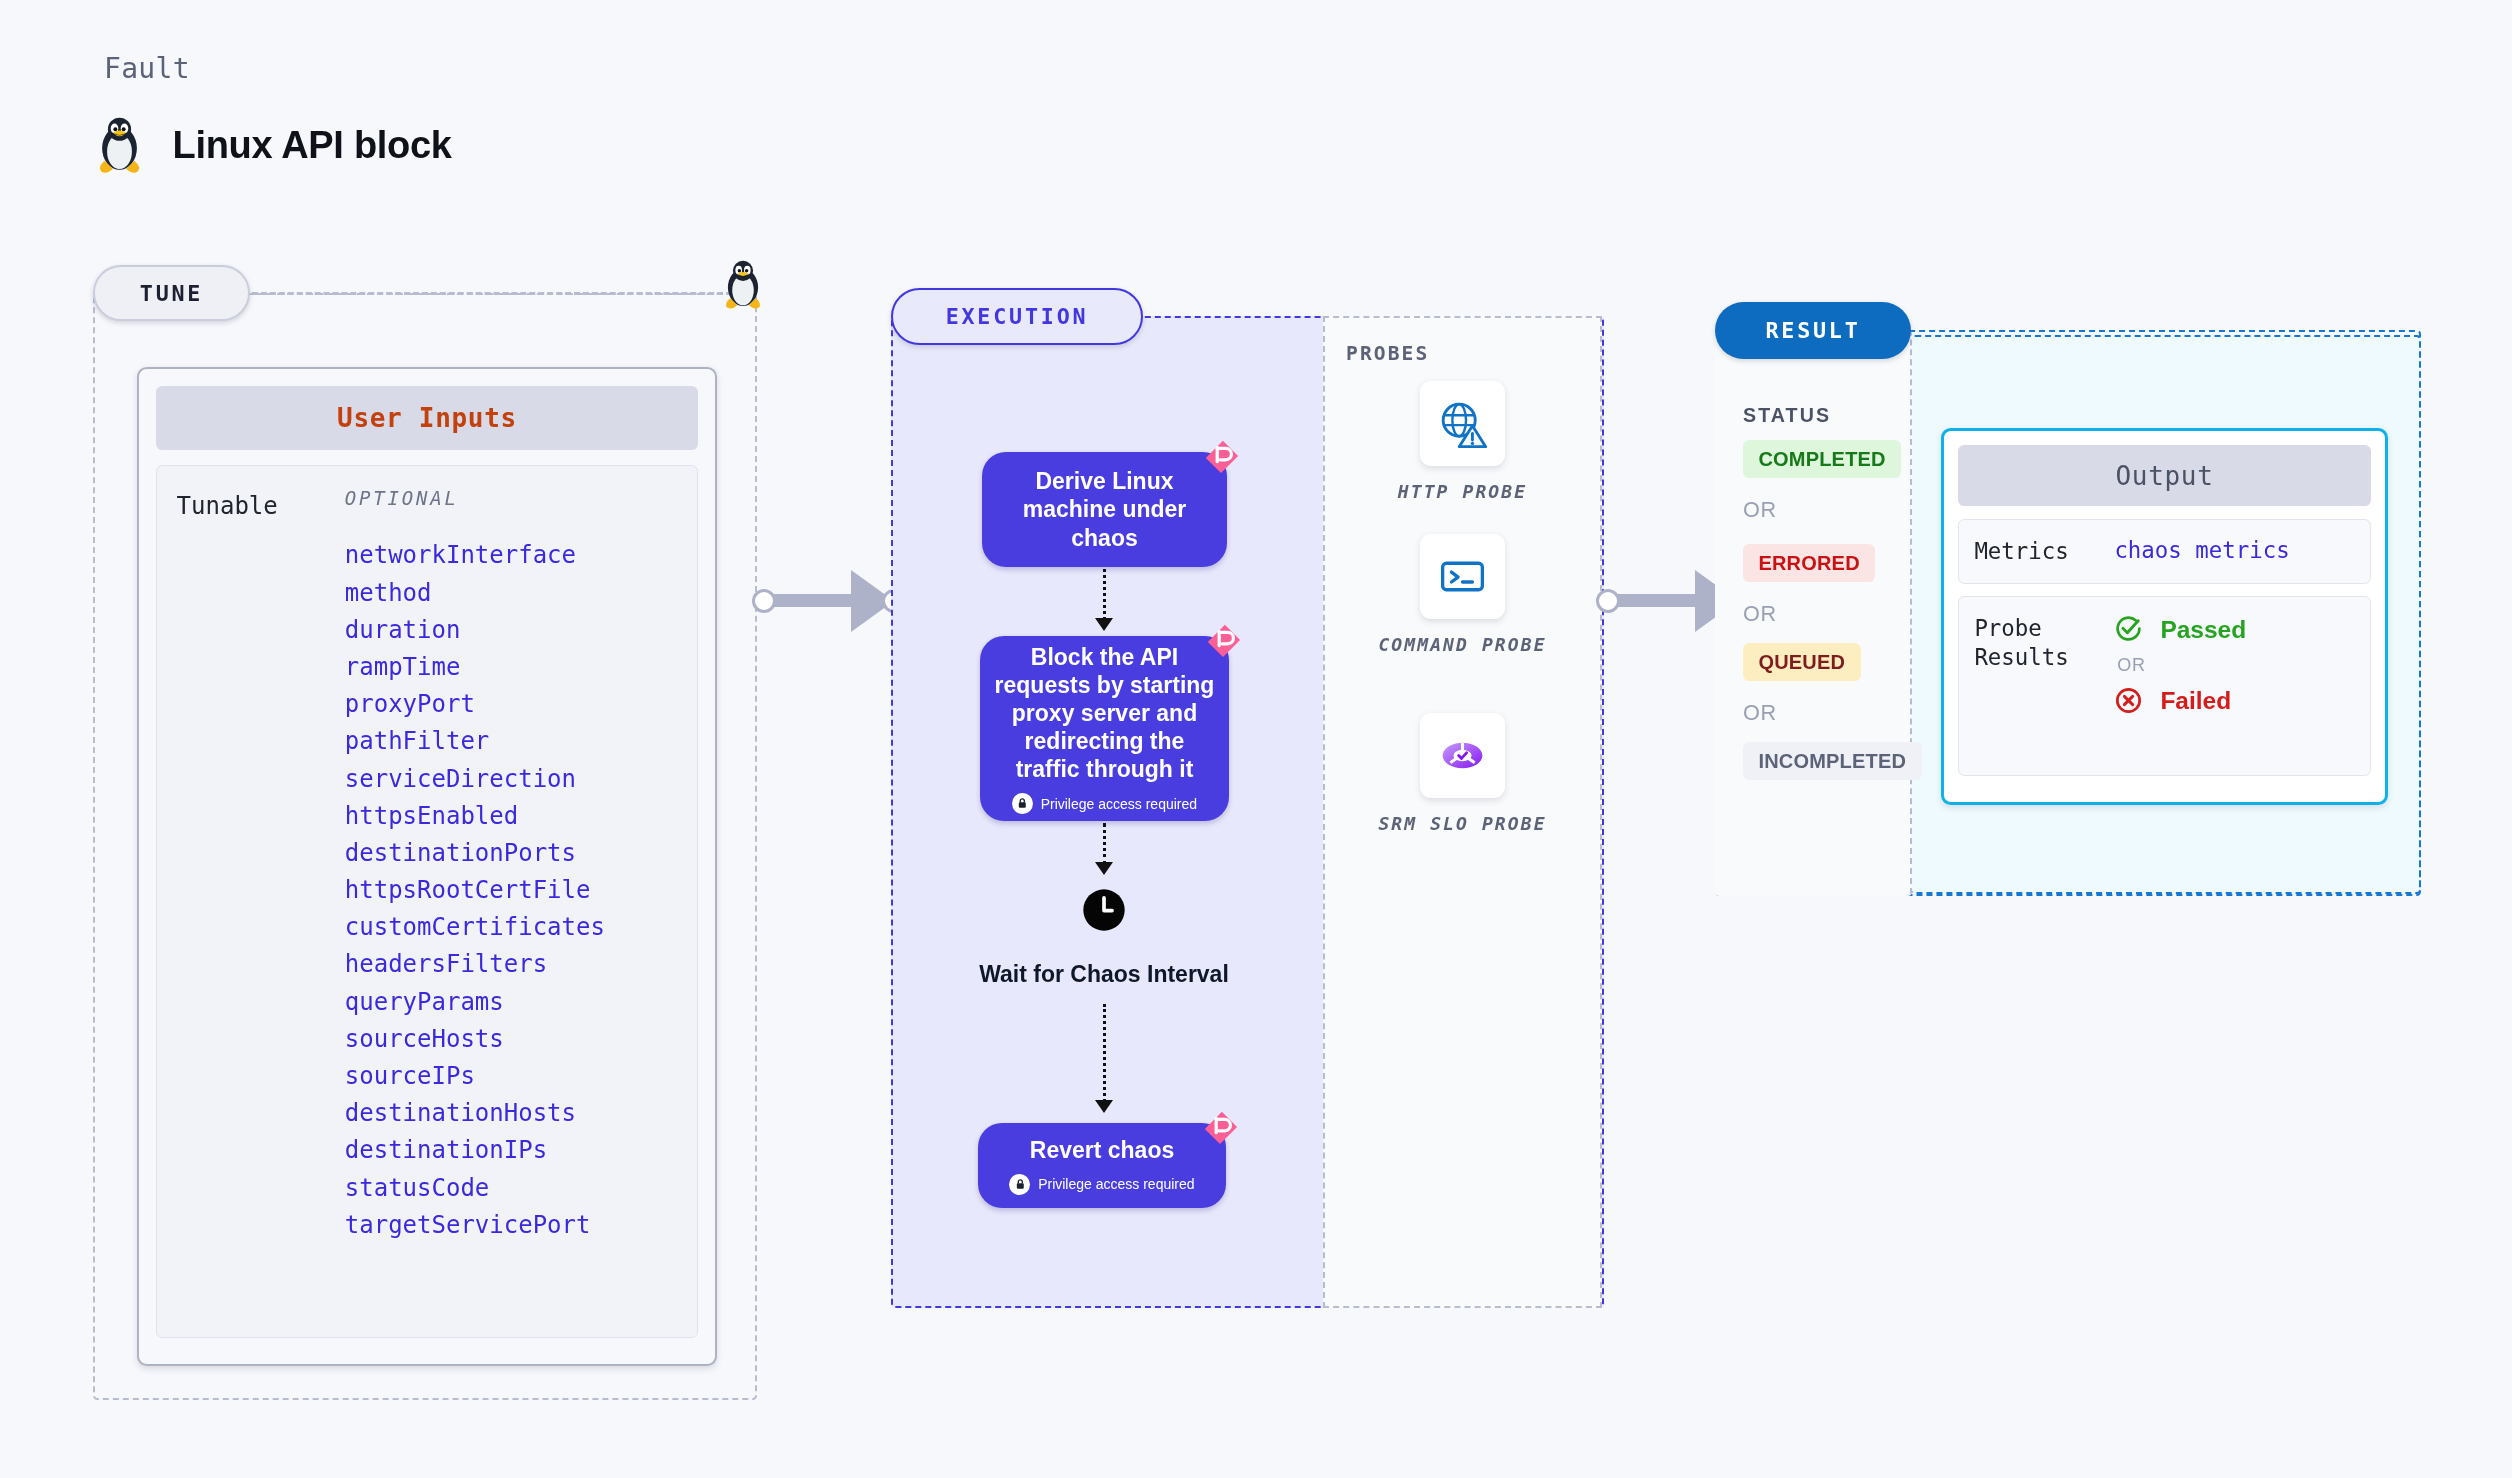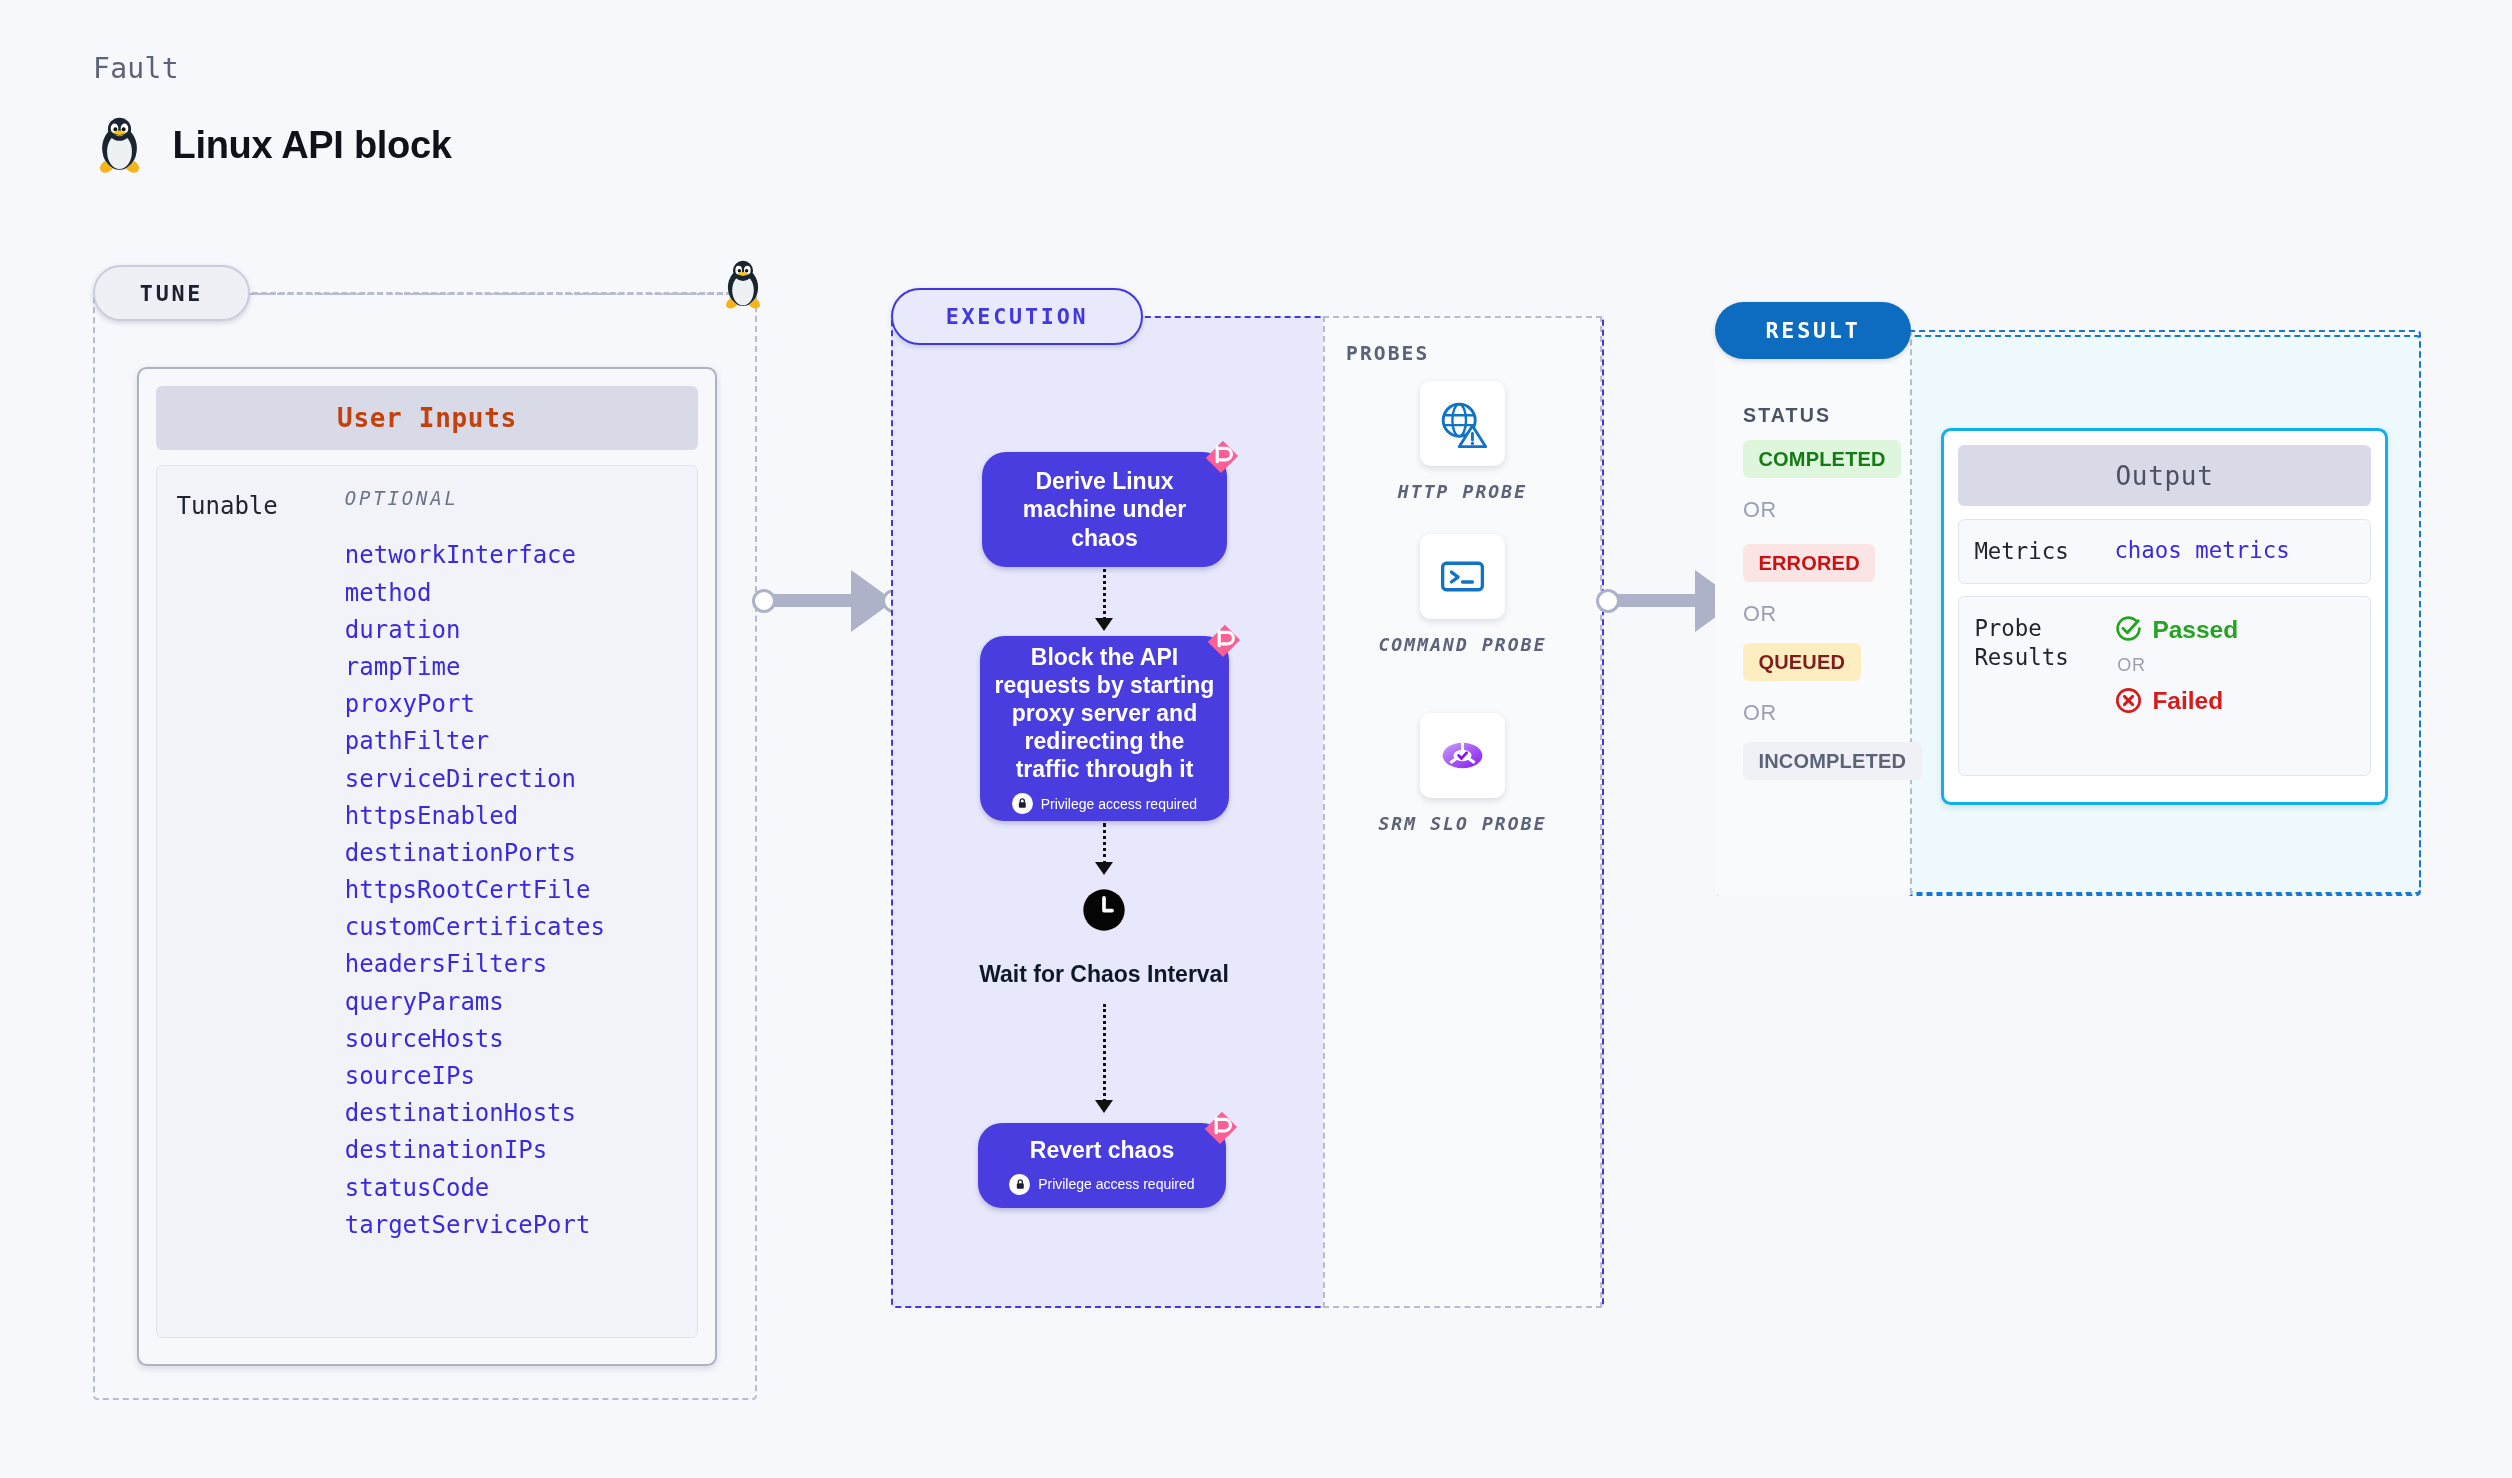--- a/index.html
+++ b/index.html
@@ -6,21 +6,21 @@
   html, body {
     width: 2512px; height: 1478px;
     background: #f7f8fc;
     font-family: "Liberation Sans", sans-serif;
     overflow: hidden;
   }
   #stage { position: relative; width: 2512px; height: 1478px; }
 
   
   .fault-label {
-    position: absolute; left: 93px; top: 52px;
+    position: absolute; left: 104px; top: 52px;
     font-family: "DejaVu Sans Mono", monospace;
     font-size: 28px; color: #5c6378; letter-spacing: 0.3px;
   }
   .title-row {
     position: absolute; left: 93px; top: 115px;
     display: flex; align-items: center; gap: 26.5px;
   }
   .title-text {
     font-size: 38px; font-weight: bold; color: #10121a;
     letter-spacing: -0.3px;
@@ -217,21 +217,21 @@
   }
   .out-key {
     width: 140px; flex: none;
     font-family: "DejaVu Sans Mono", monospace;
     font-size: 22.4px; color: #20242f; line-height: 1.3;
   }
   .out-val-metrics {
     font-family: "DejaVu Sans Mono", monospace;
     font-size: 22.4px; color: #3a29dd;
   }
-  .pr-line { display: flex; align-items: center; gap: 9px; }
+  .pr-line { display: flex; align-items: center; gap: 17px; }
   .pr-pass { font-size: 24.5px; font-weight: bold; color: #25a321; }
   .pr-fail { font-size: 24.5px; font-weight: bold; color: #d61b1b; }
   .pr-or { font-size: 18px; color: #9aa0b4; margin: 9.8px 0 9.8px 2.8px; letter-spacing: 0.7px; }
 
   
   .sec-conn { position: absolute; }
   .conn-line { position: absolute; height: 12.6px; background: #adb2c8; }
   .conn-dot {
     position: absolute; width: 24px; height: 24px; border-radius: 50%;
     background: #fff; border: 3.5px solid #adb2c8;

